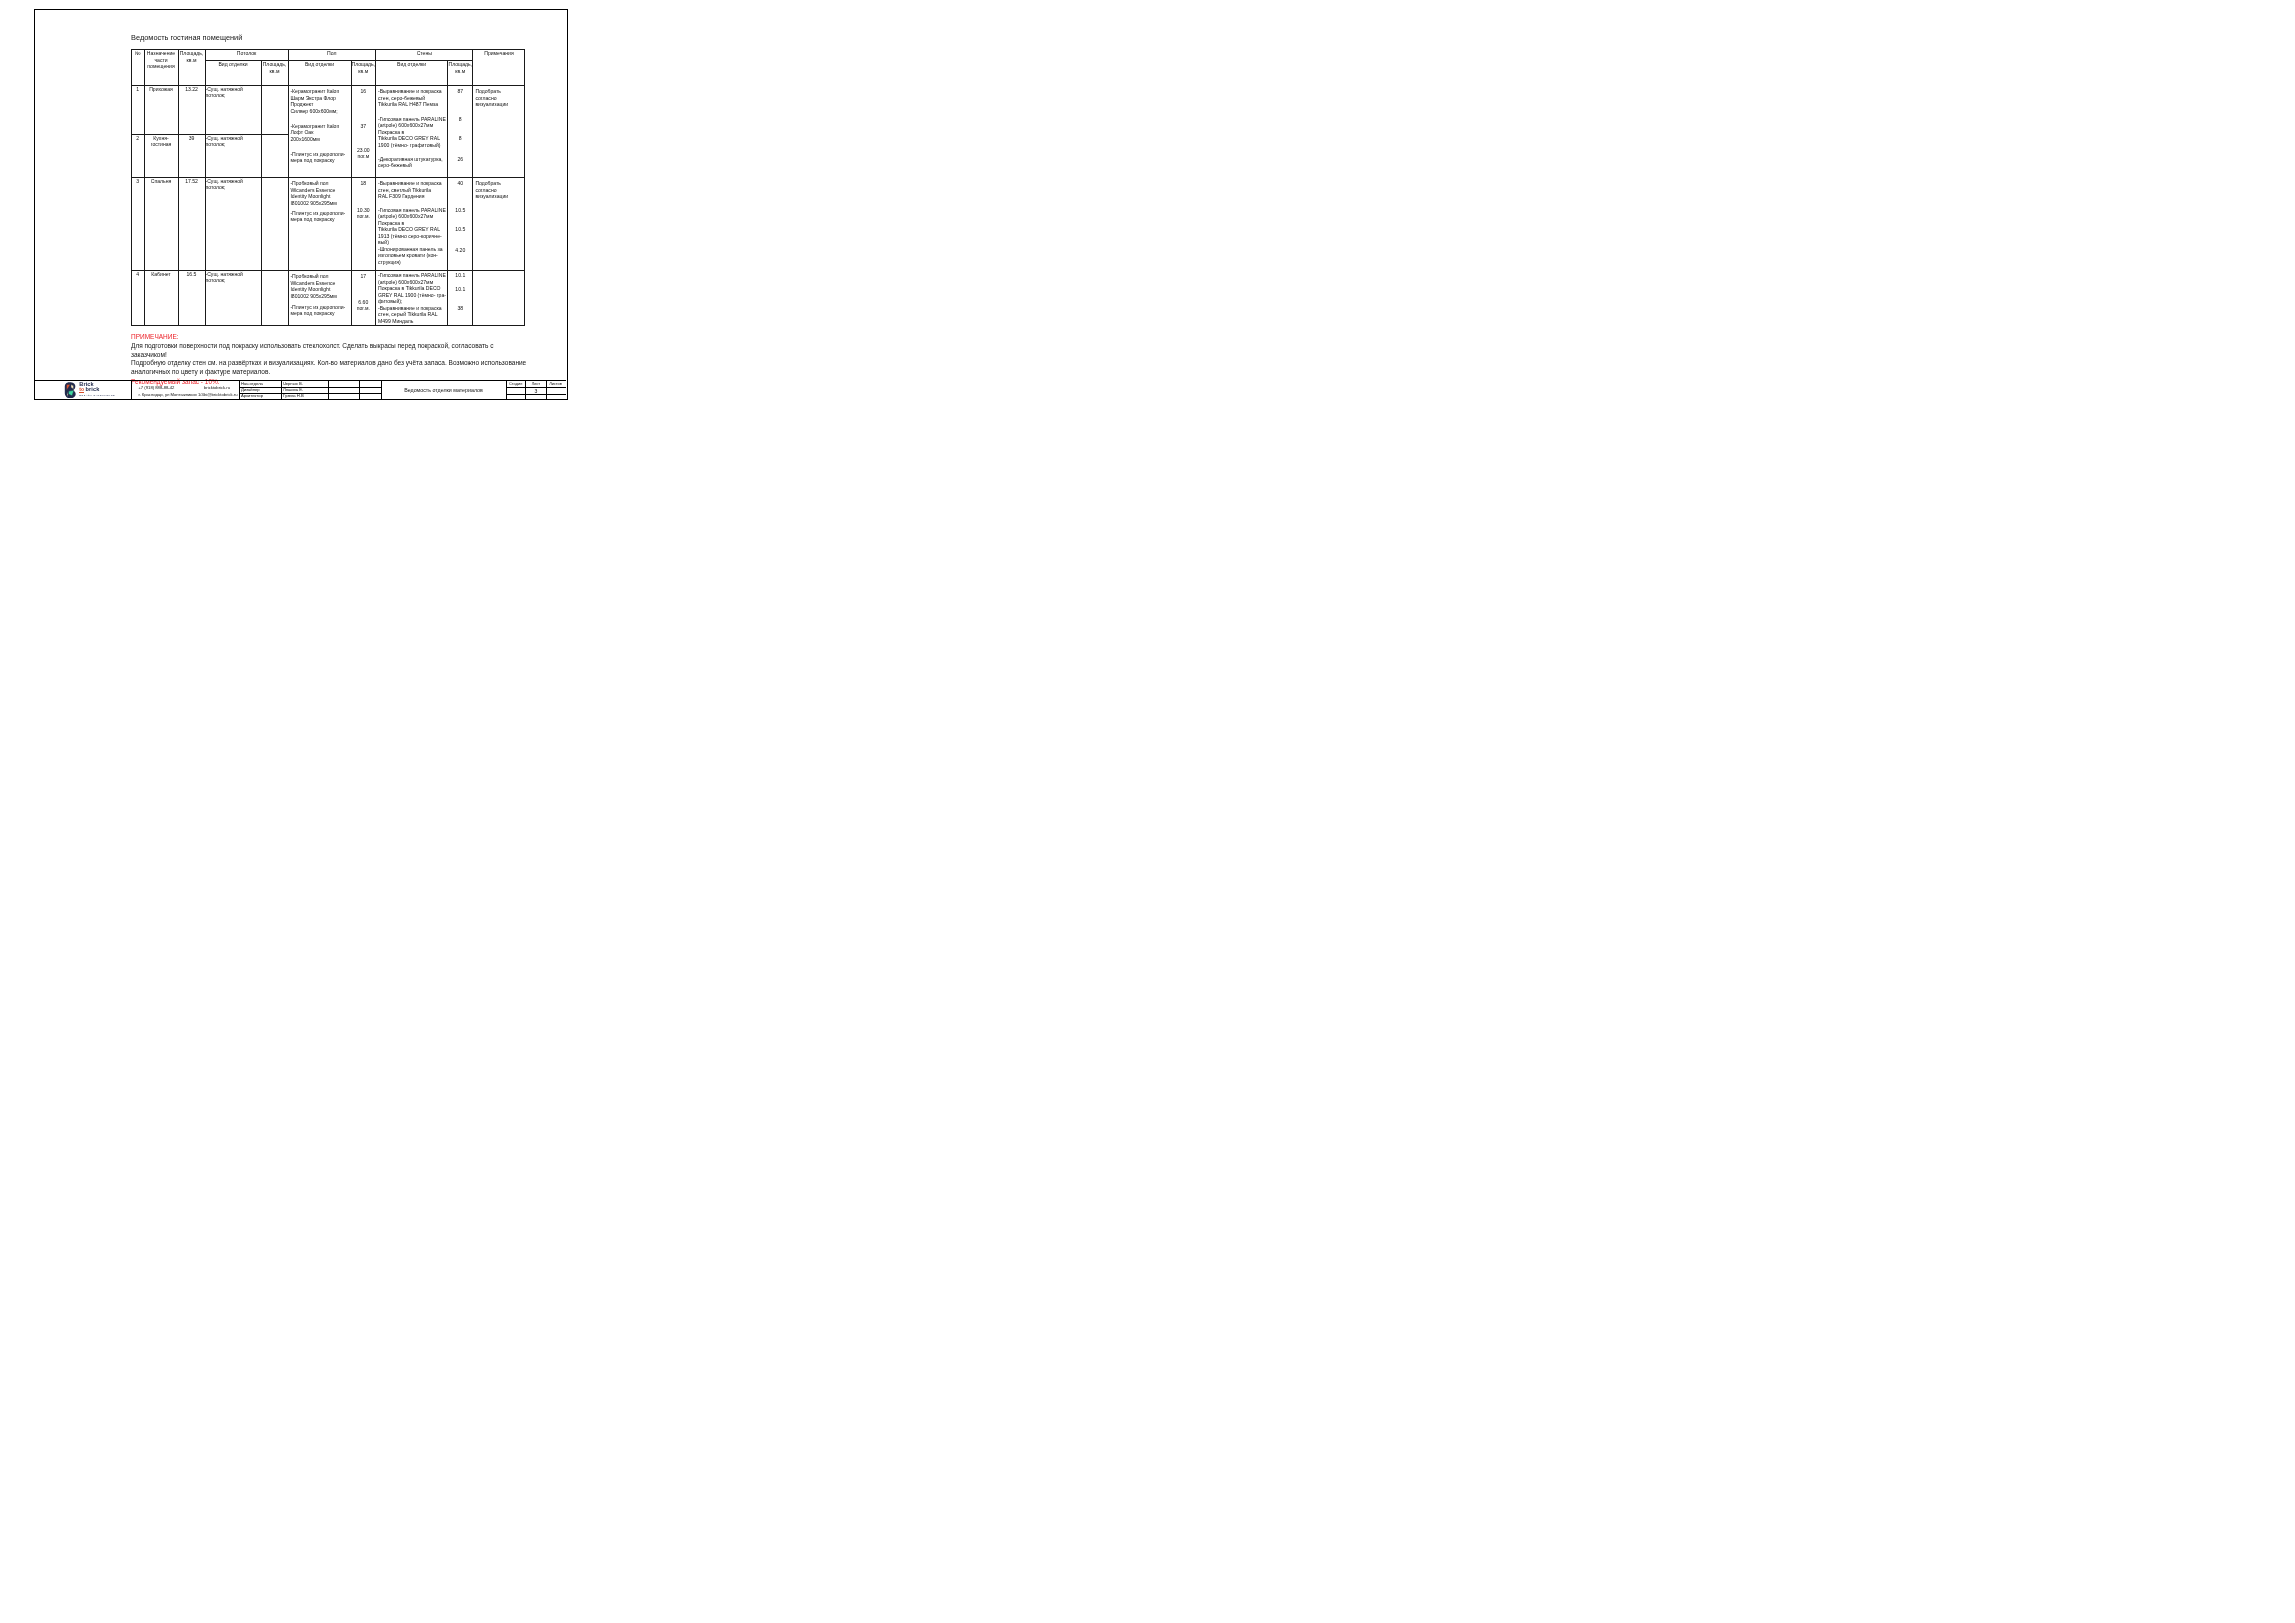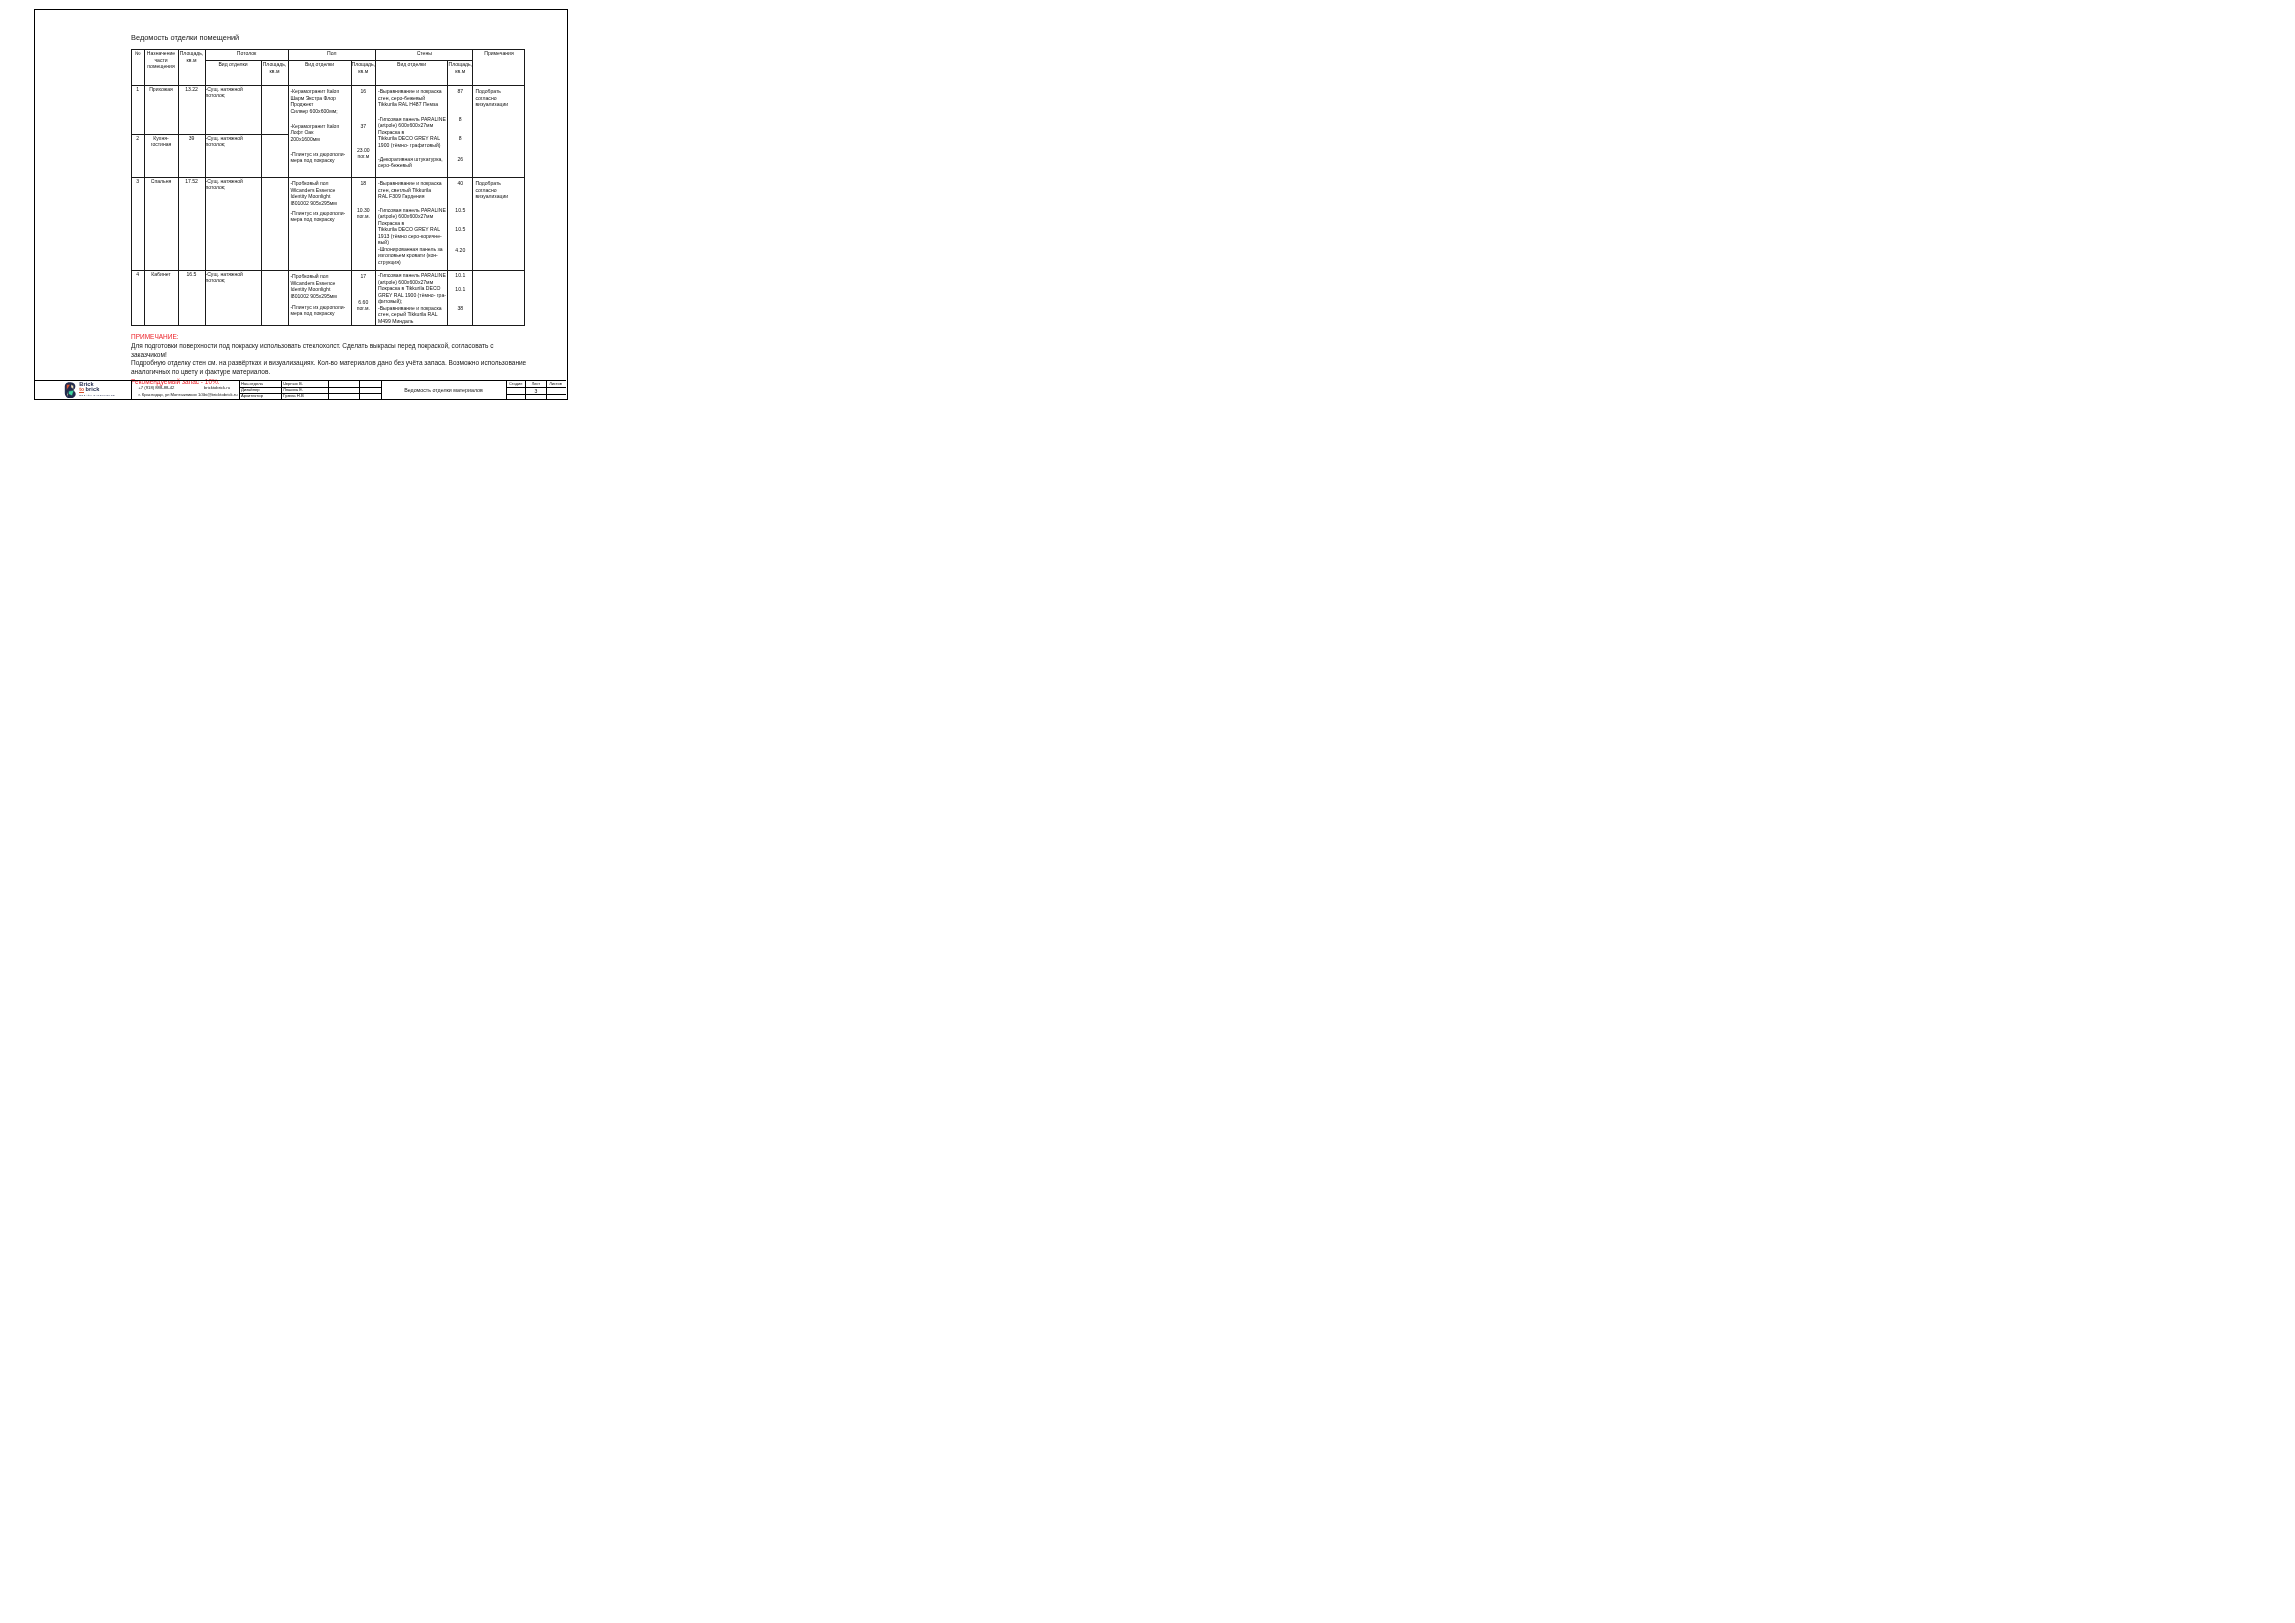--- a/index.html
+++ b/index.html
@@ -45,21 +45,21 @@
   .s-cell{position:absolute;height:6px;line-height:6px;padding-left:1.9px;}
   .tb-title{position:absolute;left:347px;width:125px;top:0;bottom:0;display:flex;align-items:center;justify-content:center;font-size:5.3px;color:#151515;text-align:center;}
   .stage{position:absolute;left:472px;right:0;top:0;bottom:0;}
   .st-cell{position:absolute;text-align:center;line-height:6px;font-size:3.9px;}
 </style>
 </head>
 <body>
 
 <div class="page-border"></div>
 
-<div class="doc-title">Ведомость отделки помещений</div>
+<div class="doc-title">Ведомость гостиная помещений</div>
 
 <table class="finish">
   <colgroup>
     <col style="width:12.5px">
       <col style="width:34px">
       <col style="width:27px">
     <col style="width:56px">
       <col style="width:27px">
     <col style="width:63px">
       <col style="width:22px">

